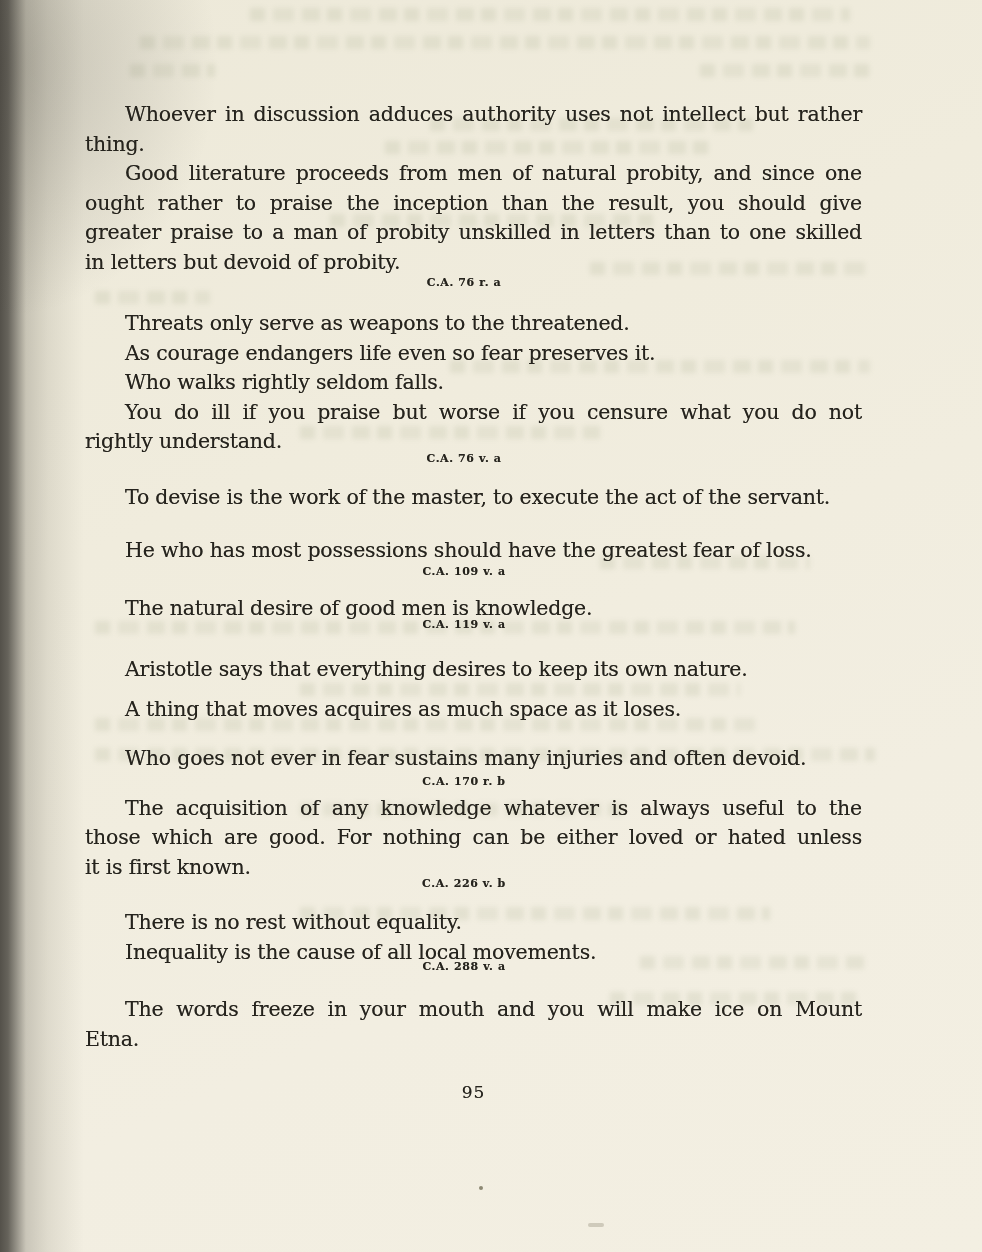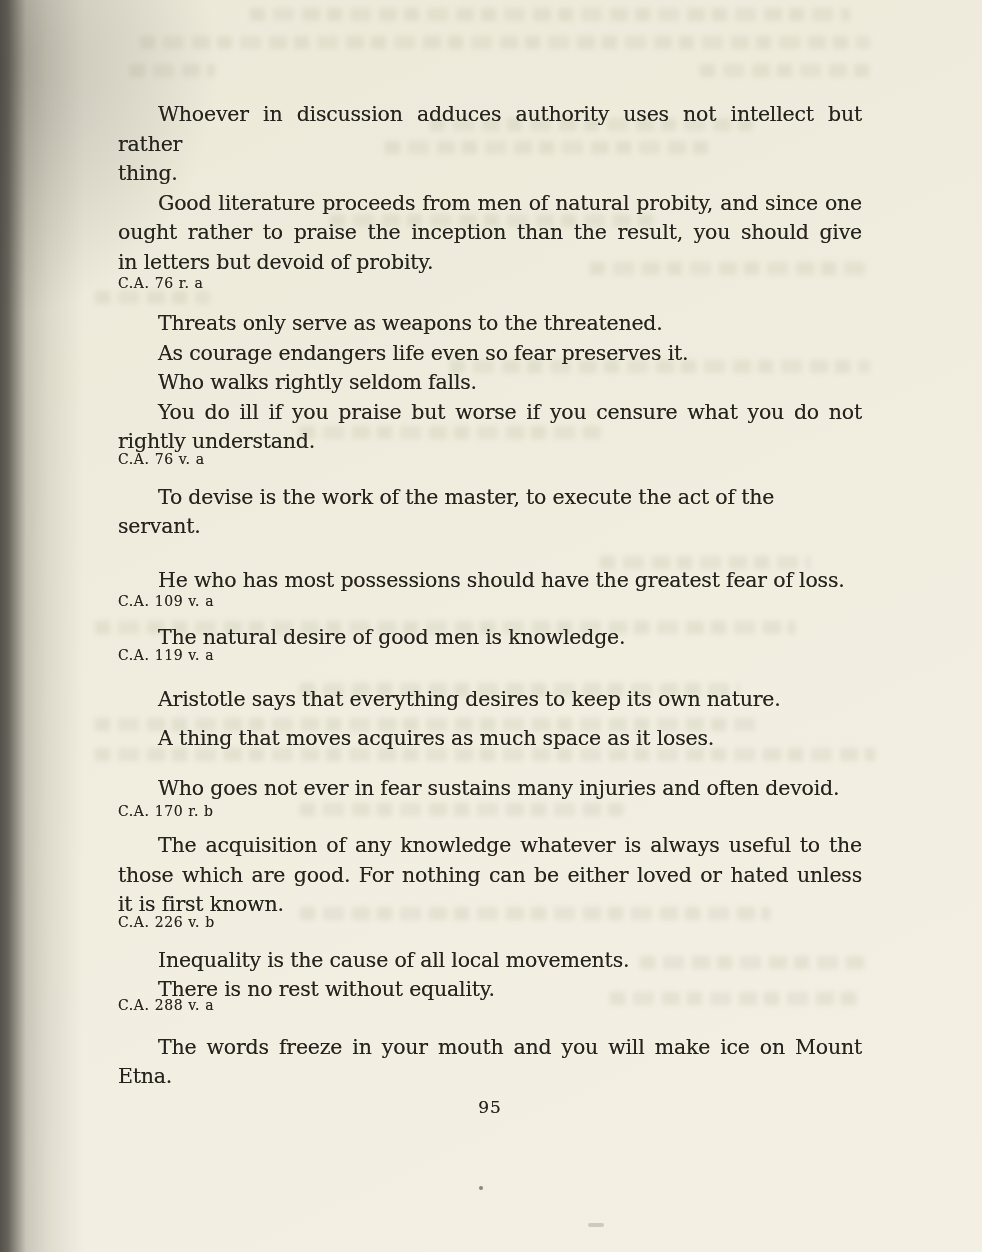--- a/index.html
+++ b/index.html
@@ -60,64 +60,65 @@
     border-radius: 50%;
     z-index: 2;
     pointer-events: none;
   }
 
   .page-text {
     position: relative;
     z-index: 4;
     box-sizing: border-box;
     width: 982px;
-    padding: 100px 120px 0 118px;
+    padding: 100px 120px 0 85px;
     font-size: 20.5px;
     line-height: 29.5px;
     letter-spacing: -0.2px;
     text-shadow: 0 0 0.6px rgba(38, 35, 28, 0.55);
   }
 
   .page-text p { margin: 0; }
 
   .line.indent { text-indent: 40px; }
   .line.just {
     text-align: justify;
     text-align-last: justify;
   }
 
   .citation {
     display: block;
-    text-align: left;
+    text-align: center;
     padding-right: 19px;
-    font-size: 14px;
+    font-size: 11px;
     line-height: 20px;
     letter-spacing: 0.6px;
     text-shadow: 0 0 0.5px rgba(38, 35, 28, 0.5);
+    font-weight: bold;
   }
 
   
   .b2  { margin-top: 16px; }
   .b3  { margin-top: 14px; }
   .b4  { margin-top: 24px; }
   .b5  { margin-top: 12px; }
   .b6  { margin-top: 20px; }
   .b7  { margin-top: 10px; }
   .b8  { margin-top: 20px; }
-  .b9  { margin-top: 10px; }
+  .b9  { margin-top: 2px; }
   .b10 { margin-top: 14px; }
   .b11 { margin-top: 18px; }
 
   .cit-t2  { margin-top: -2px; }
   .cit-t4  { margin-top: -4px; }
   .cit-t8  { margin-top: -8px; }
   .cit-t10 { margin-top: -10px; }
 
   .page-number {
-    margin-top: 1px;
+    margin-top: 24px;
     text-align: center;
     font-size: 17px;
     letter-spacing: 1px;
   }
 </style>
 </head>
 <body>
 
 <div class="gutter"></div>
 <div class="gutter-dark-top"></div>
@@ -149,20 +150,21 @@
 <div class="page-text">
 
   <div class="quote-block b0">
     <p class="line indent just">Whoever in discussion adduces authority uses not intellect but rather</p>
     <p class="line">thing.</p>
   </div>
 
   <div class="quote-block b1">
     <p class="line indent just">Good literature proceeds from men of natural probity, and since one</p>
     <p class="line just">ought rather to praise the inception than the result, you should give</p>
+    <p class="line just">greater praise to a man of probity unskilled in letters than to one skilled</p>
     <p class="line">in letters but devoid of probity.</p>
     <span class="citation cit-t4">C.A. 76 r. a</span>
   </div>
 
   <div class="quote-block b2">
     <p class="line indent">Threats only serve as weapons to the threatened.</p>
     <p class="line indent">As courage endangers life even so fear preserves it.</p>
     <p class="line indent">Who walks rightly seldom falls.</p>
     <p class="line indent just">You do ill if you praise but worse if you censure what you do not</p>
     <p class="line">rightly understand.</p>
@@ -197,22 +199,22 @@
   </div>
 
   <div class="quote-block b9">
     <p class="line indent just">The acquisition of any knowledge whatever is always useful to the</p>
     <p class="line just">those which are good. For nothing can be either loved or hated unless</p>
     <p class="line">it is first known.</p>
     <span class="citation cit-t8">C.A. 226 v. b</span>
   </div>
 
   <div class="quote-block b10">
+    <p class="line indent">There is no rest without equality.</p>
     <p class="line indent">Inequality is the cause of all local movements.</p>
-    <p class="line indent">There is no rest without equality.</p>
     <span class="citation cit-t10">C.A. 288 v. a</span>
   </div>
 
   <div class="quote-block b11">
     <p class="line indent just">The words freeze in your mouth and you will make ice on Mount</p>
     <p class="line">Etna.</p>
   </div>
 
   <div class="page-number">95</div>
 

